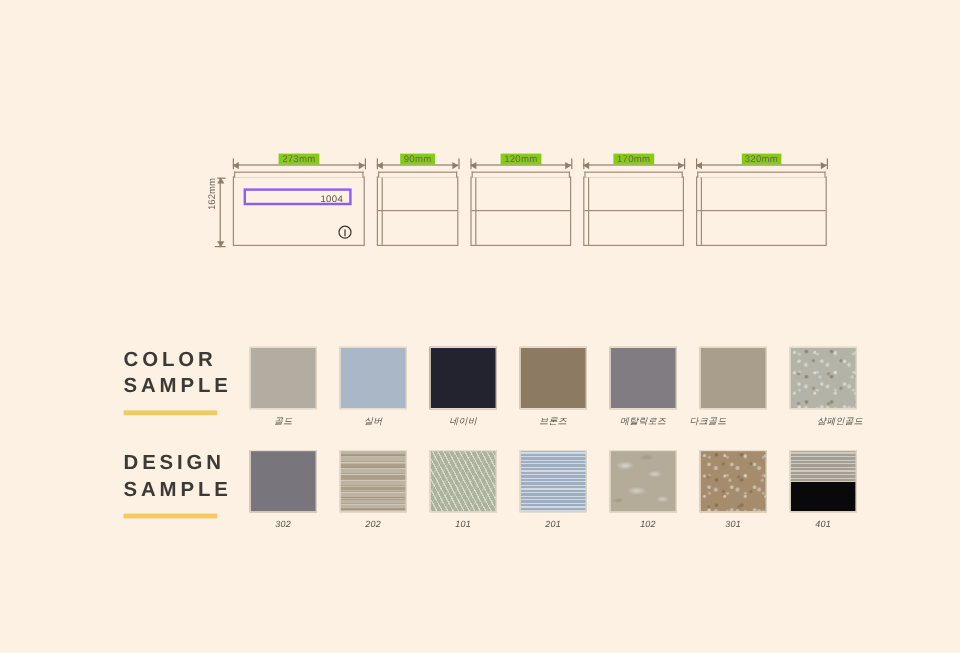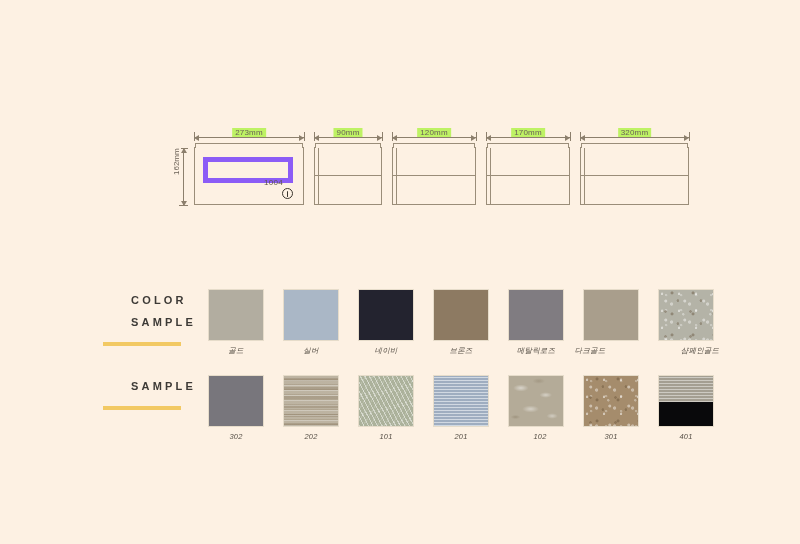--- a/index.html
+++ b/index.html
@@ -15,21 +15,21 @@
   .dimline{position:absolute;height:1px;background:#8c7f6c;top:9px;}
   .dimline::before,.dimline::after{
     content:"";position:absolute;top:-2.5px;width:0;height:0;
     border-top:3px solid transparent;border-bottom:3px solid transparent;
   }
   .dimline::before{left:0;border-right:5px solid #8c7f6c;}
   .dimline::after{right:0;border-left:5px solid #8c7f6c;}
   .tick{position:absolute;width:1px;height:9px;background:#8c7f6c;top:4px;}
   .dimlabel{
     position:absolute;top:0px;font-size:8px;color:#6b6257;
-    letter-spacing:.2px;background:#bef264;padding:0 3px;
+    letter-spacing:.2px;background:#84cc16;padding:0 3px;
     transform:translateX(-50%);white-space:nowrap;
   }
   .vdim{position:absolute;left:7px;top:20px;width:1px;height:58px;background:#8c7f6c;}
   .vdim::before,.vdim::after{
     content:"";position:absolute;left:-2.5px;width:0;height:0;
     border-left:3px solid transparent;border-right:3px solid transparent;
   }
   .vdim::before{top:0;border-bottom:5px solid #8c7f6c;}
   .vdim::after{bottom:0;border-top:5px solid #8c7f6c;}
   .vtick{position:absolute;left:3px;width:9px;height:1px;background:#8c7f6c;}
@@ -37,37 +37,36 @@
     position:absolute;left:-4px;top:49px;font-size:8px;color:#6b6257;
     transform:rotate(-90deg);transform-origin:left top;
     background:#fdf1e3;padding:0 2px;white-space:nowrap;
   }
 
   .box{position:absolute;top:19px;border:1px solid #9a8d79;background:#fdf1e3;box-sizing:border-box;}
   .boxtop{position:absolute;left:0;right:0;top:-5px;height:5px;border:1px solid #9a8d79;border-bottom:none;box-sizing:border-box;background:#fdf1e3;}
   .spine{position:absolute;left:3px;top:0;bottom:0;width:1px;background:#9a8d79;}
   .divider{position:absolute;left:0;right:0;height:1px;background:#9a8d79;}
   .plate{
-    position:absolute;border:5px solid #8b5cf6;box-sizing:border-box;
-    font-size:8px;color:#5d5549;text-align:right;padding:16px 5px 0 0;
+    position:absolute;border:2px solid #8b5cf6;box-sizing:border-box;
+    font-size:8px;color:#5d5549;text-align:right;padding:2px 5px 0 0;
     letter-spacing:.3px;
   }
   .lock{
     position:absolute;width:11px;height:11px;border-radius:50%;
     border:1.4px solid #3a352d;box-sizing:border-box;
   }
   .lock i{position:absolute;left:50%;top:1.5px;bottom:1.5px;width:1.6px;margin-left:-.8px;background:#3a352d;border-radius:1px;}
 
   
   .section{position:absolute;left:0;width:800px;}
   .sectitle{position:absolute;left:103px;width:120px;}
   .sectitle .l1,.sectitle .l2{
-    font-size:11px;font-weight:bold;color:#3d3a36;letter-spacing:3.2px;
+    font-size:17px;font-weight:bold;color:#3d3a36;letter-spacing:3.2px;
     line-height:22px;
-    margin-left:28px;
   }
   .accent{width:78px;height:4px;background:#f2c963;margin-top:9px;}
 
   .swatches{position:absolute;left:208px;top:0;}
   .sw{position:absolute;width:56px;height:52px;border:1px solid #e6dcca;box-sizing:border-box;}
   .swlabel{
     position:absolute;width:90px;text-align:center;font-size:7.5px;
     color:#554e45;letter-spacing:.2px;top:57px;margin-left:-17px;font-style:italic;
   }
 </style>
@@ -151,20 +150,21 @@
       <div class="swlabel" style="left: 300px;">메탈릭로즈</div>
       <div class="sw" style="left: 375px; background: rgb(169, 158, 140);"></div>
       <div class="swlabel" style="left: 354px;">다크골드</div>
       <div class="sw" style="left: 450px; background: radial-gradient(circle at 18% 22%, rgba(255, 255, 255, 0.5) 0px, rgba(255, 255, 255, 0.5) 1px, rgba(0, 0, 0, 0) 1.5px) 0% 0% / 17px 17px, radial-gradient(circle at 62% 14%, rgba(90, 70, 45, 0.4) 0px, rgba(90, 70, 45, 0.4) 1.2px, rgba(0, 0, 0, 0) 1.8px) 0% 0% / 21px 21px, radial-gradient(circle at 36% 58%, rgba(255, 255, 255, 0.45) 0px, rgba(255, 255, 255, 0.45) 1.2px, rgba(0, 0, 0, 0) 1.8px) 0% 0% / 19px 19px, radial-gradient(circle at 82% 46%, rgba(90, 70, 45, 0.35) 0px, rgba(90, 70, 45, 0.35) 1px, rgba(0, 0, 0, 0) 1.6px) 0% 0% / 23px 23px, radial-gradient(circle at 70% 78%, rgba(255, 255, 255, 0.4) 0px, rgba(255, 255, 255, 0.4) 1.3px, rgba(0, 0, 0, 0) 2px) 0% 0% / 18px 18px, radial-gradient(circle at 26% 86%, rgba(90, 70, 45, 0.32) 0px, rgba(90, 70, 45, 0.32) 1px, rgba(0, 0, 0, 0) 1.6px) 0% 0% / 25px 25px, radial-gradient(circle at 48% 34%, rgba(255, 255, 255, 0.3) 0px, rgba(255, 255, 255, 0.3) 1px, rgba(0, 0, 0, 0) 1.5px) 0% 0% / 15px 15px, radial-gradient(circle at 90% 90%, rgba(255, 255, 255, 0.35) 0px, rgba(255, 255, 255, 0.35) 1px, rgba(0, 0, 0, 0) 1.5px) 0% 0% / 27px 27px rgb(180, 179, 167);"></div>
       <div class="swlabel" style="left: 464px;">샴페인골드</div>
     </div>
 </div>
 
 <div class="section" style="top:375px">
   <div class="sectitle">
+    <div class="l1">DESIGN</div>
     <div class="l2">SAMPLE</div>
     <div class="accent"></div>
   </div>
   <div class="swatches" id="design-swatches">
       <div class="sw" style="left: 0px; background: rgb(120, 118, 124);"></div>
       <div class="swlabel" style="left: 0px;">302</div>
       <div class="sw" style="left: 75px; background: repeating-linear-gradient(0deg, rgba(255, 255, 255, 0.28) 0px, rgba(255, 255, 255, 0.28) 1px, rgba(120, 100, 70, 0.18) 1px, rgba(120, 100, 70, 0.18) 2px, rgba(255, 255, 255, 0) 2px, rgba(255, 255, 255, 0) 5px), repeating-linear-gradient(0deg, rgba(90, 70, 45, 0.12) 0px, rgba(90, 70, 45, 0.12) 3px, rgba(255, 255, 255, 0.1) 3px, rgba(255, 255, 255, 0.1) 9px) rgb(182, 171, 151);"></div>
       <div class="swlabel" style="left: 75px;">202</div>
       <div class="sw" style="left: 150px; background: repeating-linear-gradient(62deg, rgba(255, 255, 255, 0.4) 0px, rgba(255, 255, 255, 0.4) 1px, rgba(120, 130, 100, 0.18) 1px, rgba(120, 130, 100, 0.18) 4px), repeating-linear-gradient(-58deg, rgba(255, 255, 255, 0.22) 0px, rgba(255, 255, 255, 0.22) 1px, rgba(0, 0, 0, 0) 1px, rgba(0, 0, 0, 0) 6px) rgb(183, 188, 167);"></div>
       <div class="swlabel" style="left: 150px;">101</div>

